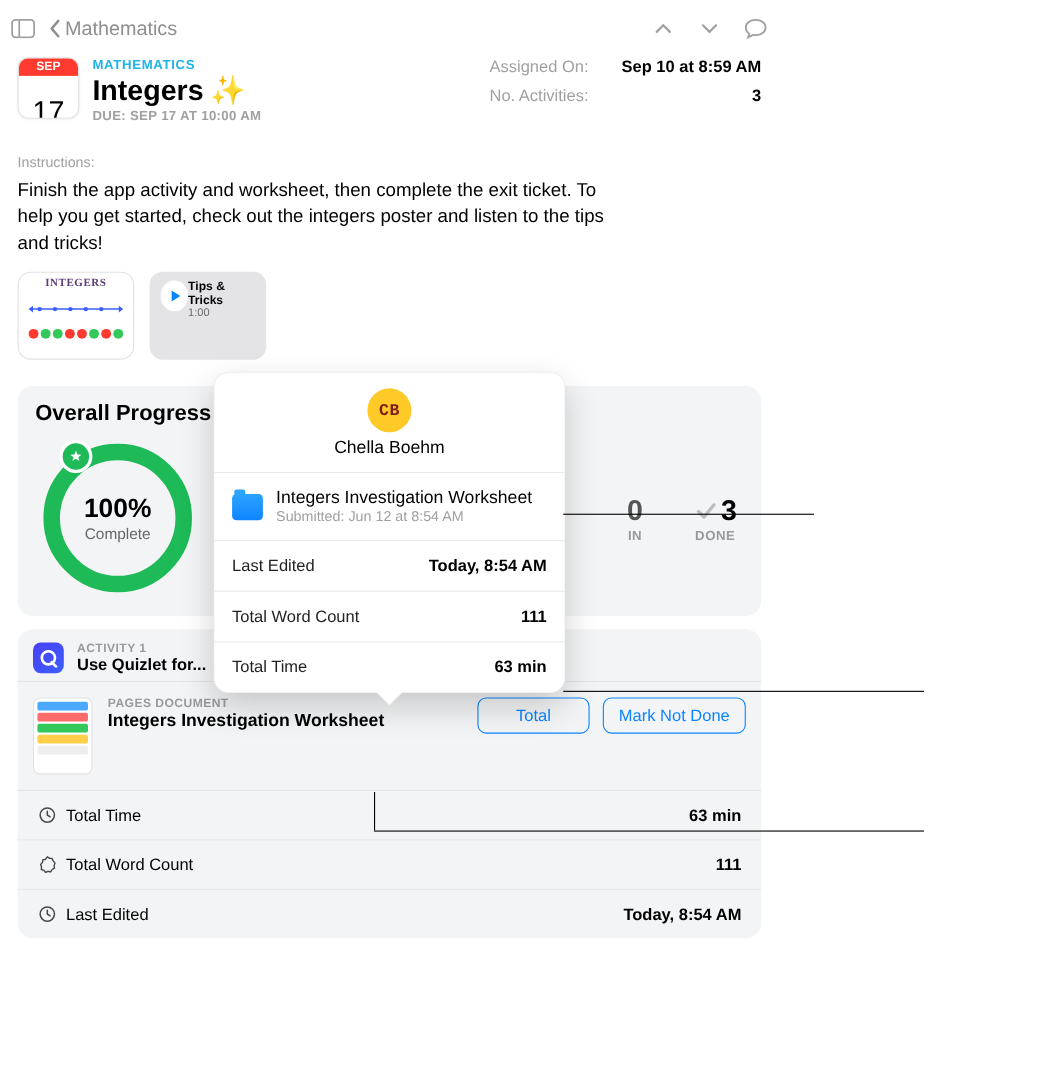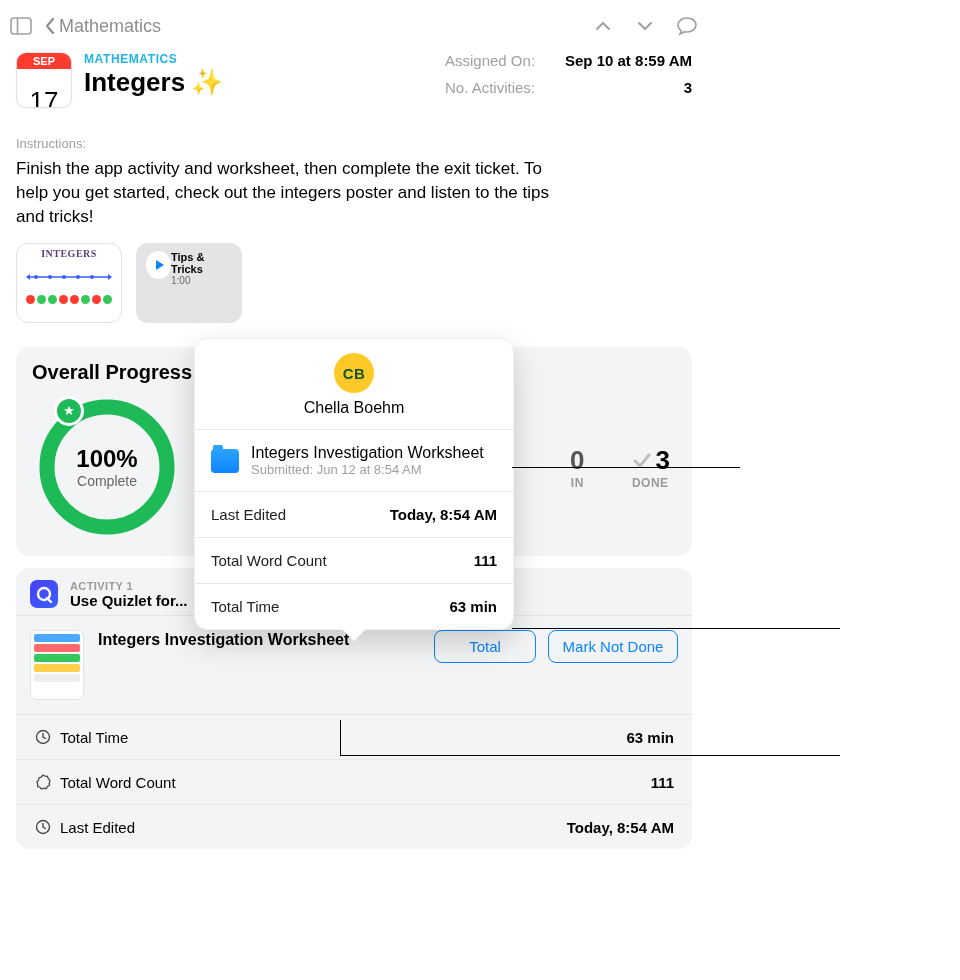--- a/index.html
+++ b/index.html
@@ -96,21 +96,21 @@
   .drow{display:flex;align-items:center;gap:10px;padding:13px 18px;border-bottom:1px solid #e8e8ea;}
   .drow:last-child{border-bottom:none;}
   .drow .k{display:flex;align-items:center;gap:8px;flex:1;}
   .drow .v{font-weight:700;}
   .ic{width:18px;height:18px;display:flex;align-items:center;justify-content:center;color:#4a4a4c;}
 
   
   .popover{position:absolute;left:194px;top:338px;width:318px;background:#fff;border-radius:14px;box-shadow:var(--shadow);z-index:10;border:1px solid rgba(0,0,0,.06);}
   .popover::after{content:"";position:absolute;bottom:-9px;left:50%;transform:translateX(-50%) rotate(45deg);width:16px;height:16px;background:#fff;border-right:1px solid rgba(0,0,0,.06);border-bottom:1px solid rgba(0,0,0,.06);}
   .pop-head{display:flex;flex-direction:column;align-items:center;padding:14px 0 12px;border-bottom:1px solid var(--line);}
-  .avatar{width:40px;height:40px;border-radius:50%;background:var(--orange);display:flex;align-items:center;justify-content:center;font-weight:700;color:#14532d;letter-spacing:.5px;}
+  .avatar{width:40px;height:40px;border-radius:50%;background:var(--orange);display:flex;align-items:center;justify-content:center;font-weight:700;color:#7f1d1d;letter-spacing:.5px;font-family:Liberation Mono, monospace;}
   .pop-head .nm{margin-top:6px;font-size:16px;}
   .pop-doc{display:flex;gap:12px;align-items:center;padding:14px 16px;border-bottom:1px solid var(--line);}
   .folder{width:28px;height:24px;border-radius:4px;background:linear-gradient(180deg,#2aa4ff,#0f84ff);position:relative;}
   .folder::before{content:"";position:absolute;top:-4px;left:2px;width:10px;height:5px;background:#2aa4ff;border-radius:2px 2px 0 0;}
   .pop-doc .dt{font-size:16px;font-weight:500;}
   .pop-doc .ds{font-size:13px;color:var(--muted);}
   .pop-row{display:flex;justify-content:space-between;padding:14px 16px;border-bottom:1px solid var(--line);}
   .pop-row:last-child{border-bottom:none;}
   .pop-row .k{color:#222;}
   .pop-row .v{font-weight:700;}
@@ -164,20 +164,21 @@
     <div class="cal">
       <div class="m">SEP</div>
       <div class="d">17</div>
     </div>
     <div class="titleblk">
       <div class="category">MATHEMATICS</div>
       <div class="title">
         <span>Integers</span>
         <span class="spark">✨</span>
       </div>
+      <div class="due">DUE: SEP 17 AT 10:00 AM</div>
     </div>
     <div class="meta">
       <div class="k">Assigned On:</div>
       <div class="v">Sep 10 at 8:59 AM</div>
       <div class="k">No. Activities:</div>
       <div class="v">3</div>
     </div>
   </div>
 
   <div class="instr">
@@ -280,20 +281,21 @@
 
     <div class="docrow">
       <div class="thumb">
         <div class="bar" style="background:#4aa8ff"></div>
         <div class="bar" style="background:#ff6b6b"></div>
         <div class="bar" style="background:#34c759"></div>
         <div class="bar" style="background:#ffcf4a"></div>
         <div class="bar"></div>
       </div>
       <div class="doccol">
+        <div class="doclabel">PAGES DOCUMENT</div>
         <div class="doctitle">Integers Investigation Worksheet</div>
       </div>
       <div class="btns">
         <div class="btn">Total</div>
         <div class="btn" style="min-width:128px;">Mark Not Done</div>
       </div>
     </div>
 
     <div class="det">
       <div class="drow">

